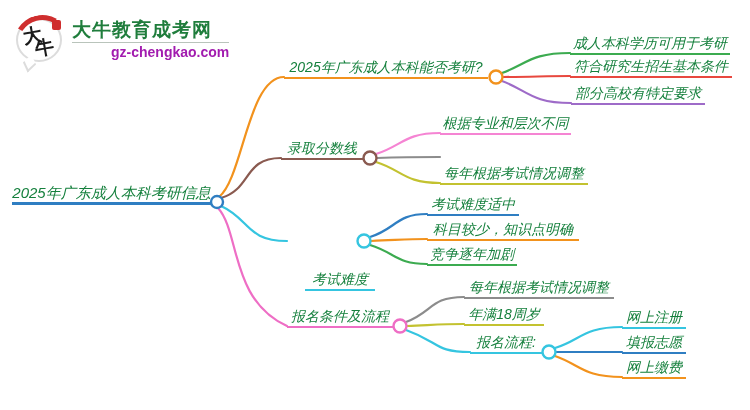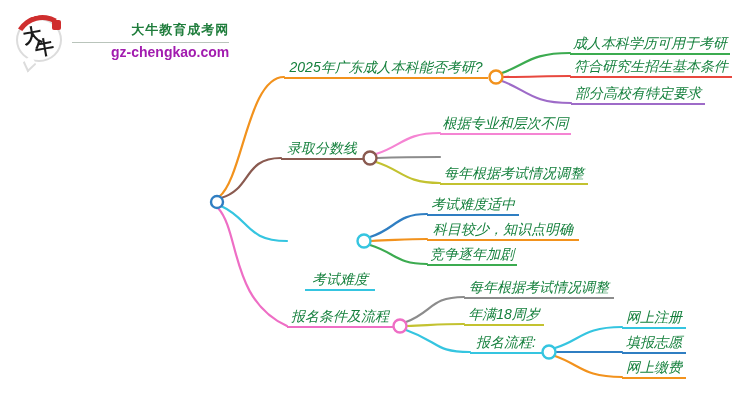--- a/index.html
+++ b/index.html
@@ -39,21 +39,21 @@
     transform:rotate(65deg) skew(18deg);
   }
   .logo-arc{
     position:absolute;left:0;top:1px;width:46px;height:44px;border-radius:50%;
     border:5px solid transparent;border-top-color:#cf2e2e;transform:rotate(-14deg);
   }
   .logo-char-da{position:absolute;left:9px;top:9px;font-size:19px;font-weight:bold;color:#1a1a1a;transform:rotate(-10deg);}
   .logo-char-niu{position:absolute;left:21px;top:21px;font-size:19px;font-weight:bold;color:#1a1a1a;transform:rotate(-10deg);}
   .logo-seal{position:absolute;left:38px;top:6px;width:9px;height:10px;background:#cf2e2e;border-radius:2px;}
   .logo-text{margin-left:8px;}
-  .logo-title{font-size:13px;font-weight:bold;color:#1f7d3c;letter-spacing:1px;line-height:22px;text-align:right;}
+  .logo-title{font-size:19px;font-weight:bold;color:#1f7d3c;letter-spacing:1px;line-height:22px;}
   .logo-divider{height:1px;background:#b9c4bb;margin:1px 0 1px 0;}
   .logo-domain{font-size:14px;font-weight:bold;color:#a21caf;line-height:16px;margin-left:39px;}
 </style>
 </head>
 <body>
 
 <div id="canvas">
 
   <div class="logo">
     <div class="logo-icon">
@@ -102,20 +102,21 @@
     <g fill="#ffffff" stroke-width="2.4">
       <circle cx="217" cy="202" r="6" stroke="#2f7ec2"></circle>
       <circle cx="496" cy="77" r="6.5" stroke="#f2921d"></circle>
       <circle cx="370" cy="158" r="6.5" stroke="#8a5a50"></circle>
       <circle cx="364" cy="241" r="6.5" stroke="#35c5e0"></circle>
       <circle cx="400" cy="326" r="6.5" stroke="#ee6ec5"></circle>
       <circle cx="549" cy="352" r="6.5" stroke="#35c5e0"></circle>
     </g>
   </svg>
 
+  <div class="node root u-blue" style="left:12px;top:183px;width:199px;">2025年广东成人本科考研信息</div>
 
   <div class="node u-orange" style="left:284px;top:58px;width:204px;">2025年广东成人本科能否考研?</div>
   <div class="node u-green" style="left:570px;top:34px;width:160px;">成人本科学历可用于考研</div>
   <div class="node u-red" style="left:570px;top:57px;width:162px;">符合研究生招生基本条件</div>
   <div class="node u-purple" style="left:571px;top:84px;width:134px;">部分高校有特定要求</div>
 
   <div class="node u-brown" style="left:281px;top:139px;width:82px;">录取分数线</div>
   <div class="node u-lightpink" style="left:440px;top:114px;width:131px;">根据专业和层次不同</div>
   <div class="node u-olive" style="left:440px;top:164px;width:148px;">每年根据考试情况调整</div>
 

